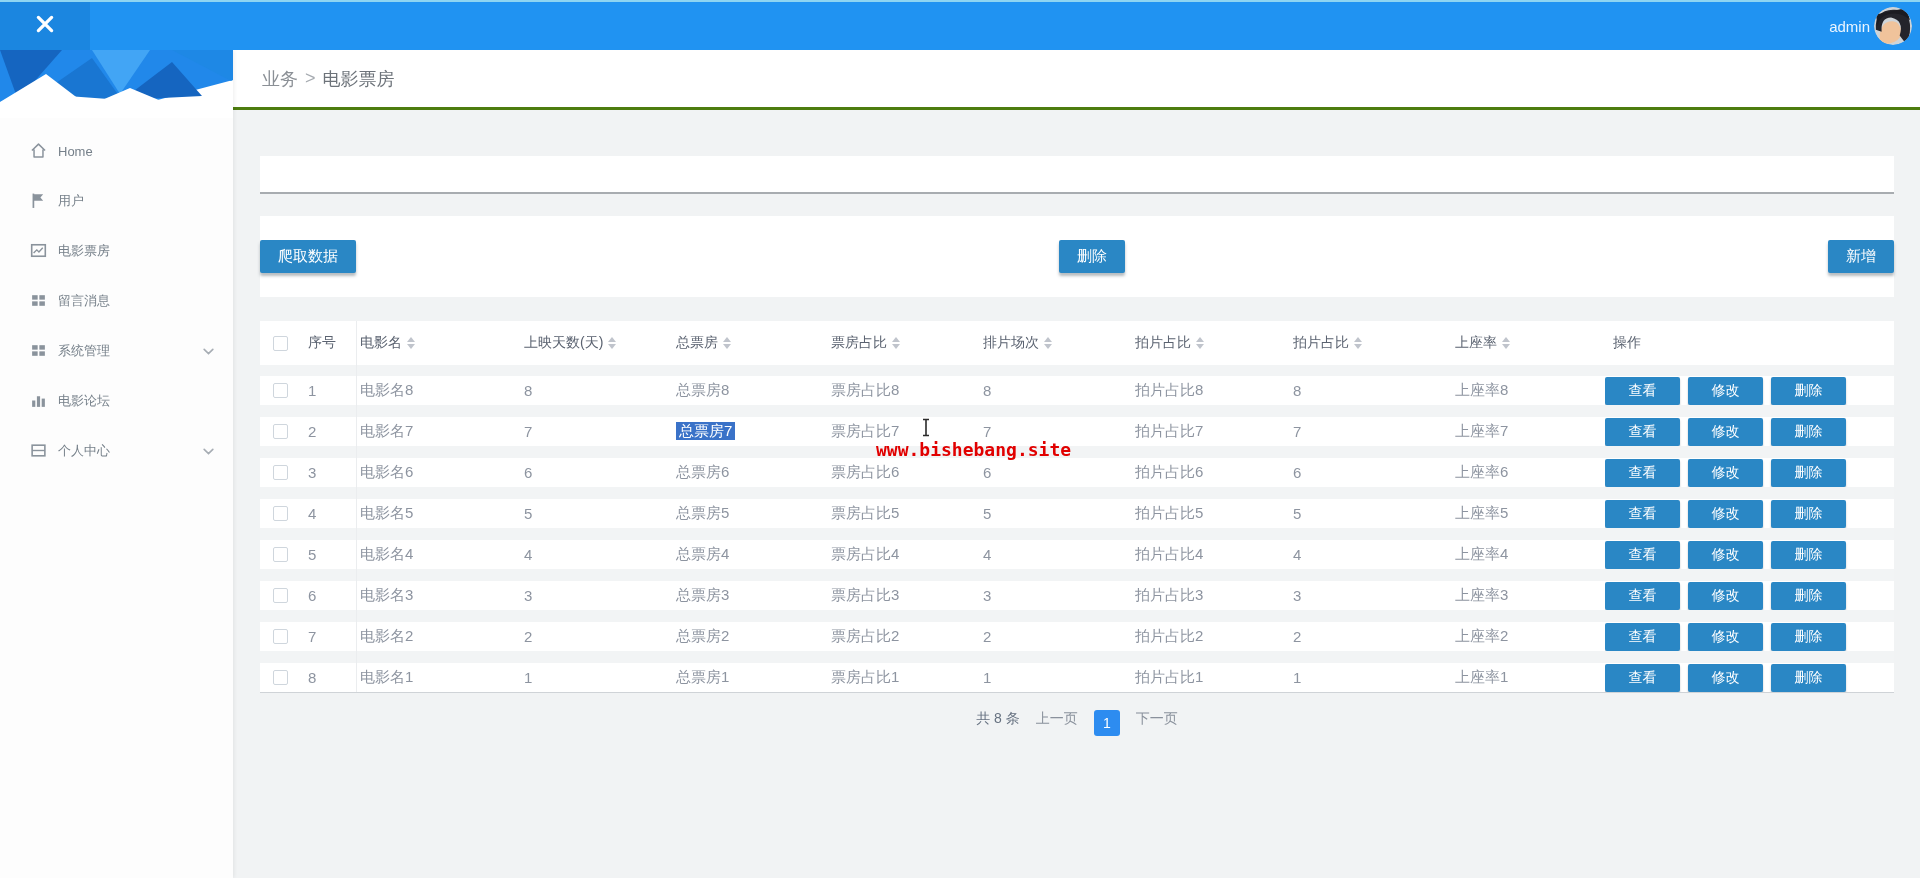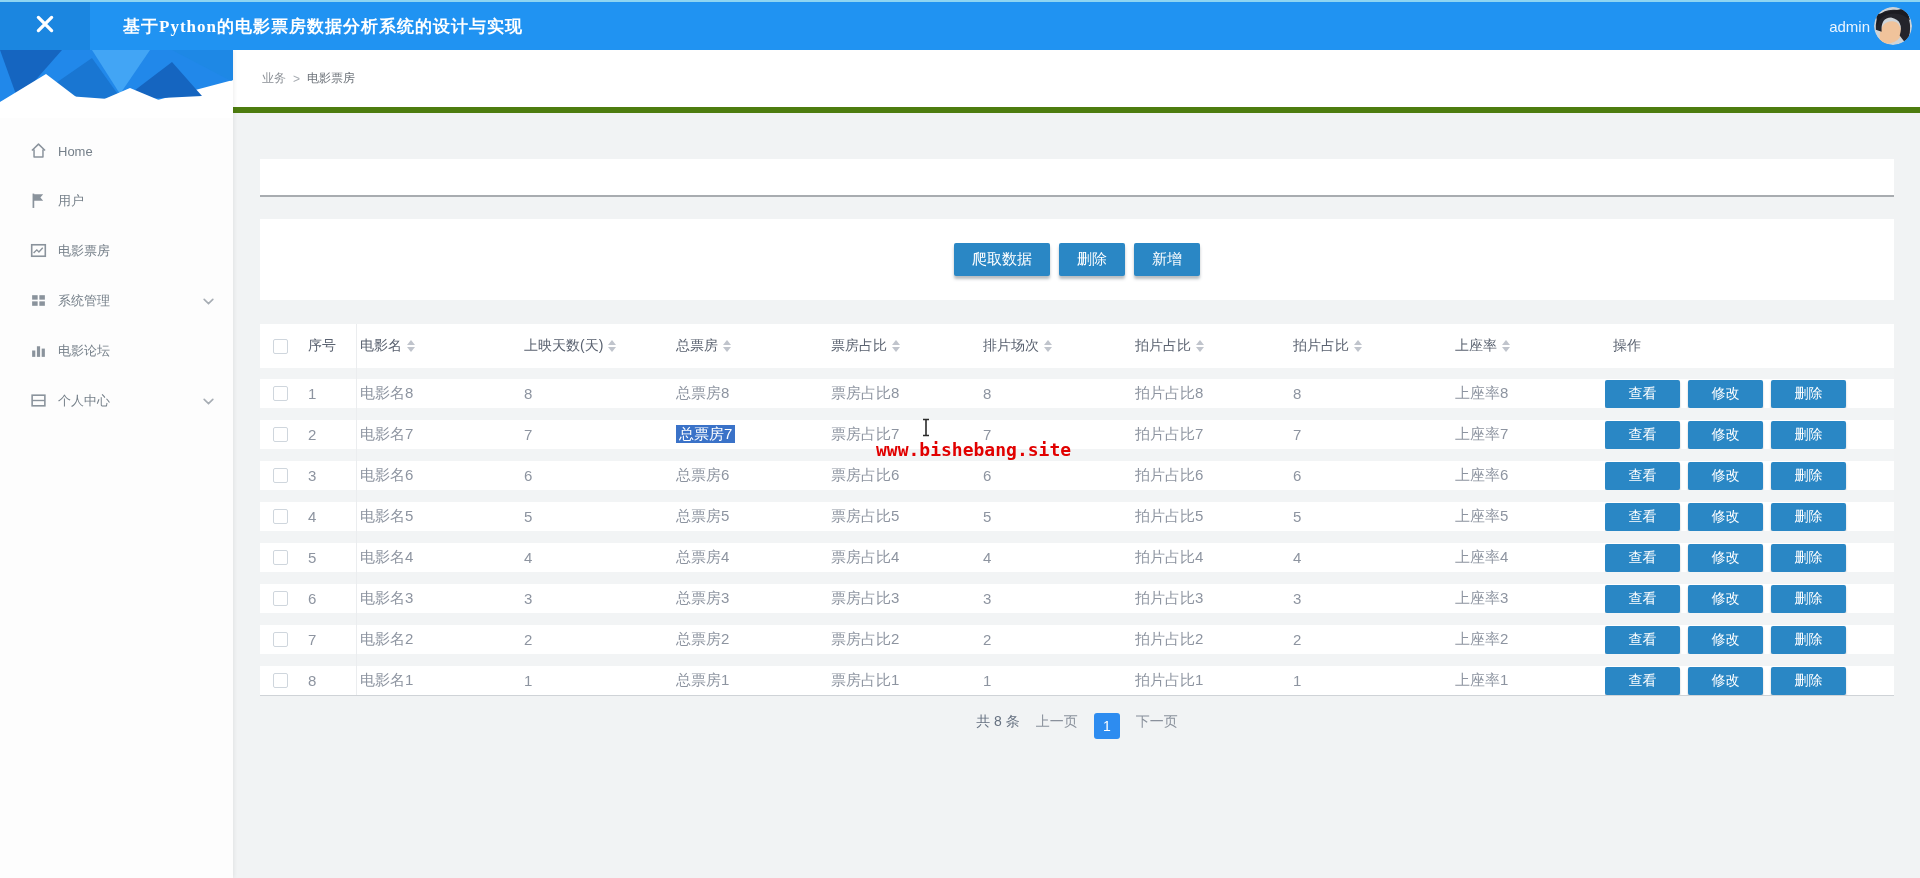--- a/index.html
+++ b/index.html
@@ -41,32 +41,32 @@
   }
   .side-item .s-icon{width:18px;height:18px;margin-right:10px;color:#8a939c;display:inline-flex;}
   .side-item .s-icon svg{width:17px;height:17px;}
   .side-item .chev{margin-left:auto;color:#a7adb4;display:inline-flex;}
   .side-item .chev svg{width:13px;height:13px;}
 
   
   .main{position:absolute;top:50px;left:233px;width:1687px;height:828px;display:flex;flex-direction:column;}
   .crumbbar{
     height:57px;background:#ffffff;display:flex;align-items:center;
-    padding-left:29px;border-bottom:6px solid #4d7c0f;box-shadow:0 1px 2px rgba(0,0,0,.05);
-    font-size:12px;color:#8b9096;flex:0 0 auto;
+    padding-left:29px;border-bottom:3px solid #4d7c0f;box-shadow:0 1px 2px rgba(0,0,0,.05);
+    font-size:18px;color:#8b9096;flex:0 0 auto;
   }
   .crumbbar .sep{margin:0 7px;color:#a5aab0;}
   .crumbbar .cur{color:#6d737a;}
   .content{flex:1;padding:46px 26px 0 27px;background:#f1f3f4;}
 
   .search-panel{height:36px;background:#ffffff;border-bottom:2px solid #a8acb0;}
 
   .btn-panel{
     margin-top:22px;height:81px;background:#ffffff;
-    display:flex;align-items:center;justify-content:center;gap:9px;
+    display:flex;align-items:center;justify-content:space-between;gap:9px;
   }
   .btn-blue{
     background:#2a87c5;color:#ffffff;border:none;border-radius:2px;
     font-size:15px;height:33px;padding:0 18px;cursor:pointer;
     font-family:"Liberation Sans",sans-serif;
     box-shadow:0 3px 3px rgba(96,106,116,.45);
   }
 
   
   .table-panel{margin-top:24px;background:#ffffff;position:relative;border-bottom:1px solid #cfd3d7;}
@@ -118,21 +118,20 @@
 <body>
 
 <div class="topbar">
   <div class="collapse-box">
     <span>
       <svg viewBox="0 0 20 20">
           <path d="M4 4 L16 16 M16 4 L4 16" stroke="#ffffff" stroke-width="3" stroke-linecap="round" fill="none"></path>
         </svg>
     </span>
   </div>
-  <div class="app-title">基于Python的电影票房数据分析系统的设计与实现</div>
   <div class="topbar-right">
     <span class="admin-name">admin</span>
     <span class="avatar">
       <svg viewBox="0 0 40 40">
         <defs>
             <clipPath id="avclip">
               <circle cx="20" cy="20" r="20"></circle>
             </clipPath>
           </defs>
         <g clip-path="url(#avclip)">
@@ -186,20 +185,31 @@
       </div>
       <div class="side-item">
         <span class="s-icon">
           <svg viewBox="0 0 16 16" fill="currentColor">
             <rect x="2" y="3" width="5.2" height="4.2"></rect>
             <rect x="8.8" y="3" width="5.2" height="4.2"></rect>
             <rect x="2" y="8.8" width="5.2" height="4.2"></rect>
             <rect x="8.8" y="8.8" width="5.2" height="4.2"></rect>
           </svg>
         </span>
+        <span>留言消息</span>
+      </div>
+      <div class="side-item">
+        <span class="s-icon">
+          <svg viewBox="0 0 16 16" fill="currentColor">
+            <rect x="2" y="3" width="5.2" height="4.2"></rect>
+            <rect x="8.8" y="3" width="5.2" height="4.2"></rect>
+            <rect x="2" y="8.8" width="5.2" height="4.2"></rect>
+            <rect x="8.8" y="8.8" width="5.2" height="4.2"></rect>
+          </svg>
+        </span>
         <span>系统管理</span>
         <span class="chev">
           <svg viewBox="0 0 12 12">
             <path d="M2 4 l4 4 4-4" fill="none" stroke="currentColor" stroke-width="1.5" stroke-linecap="round"></path>
           </svg>
         </span>
       </div>
       <div class="side-item">
         <span class="s-icon">
           <svg viewBox="0 0 16 16" fill="currentColor">

